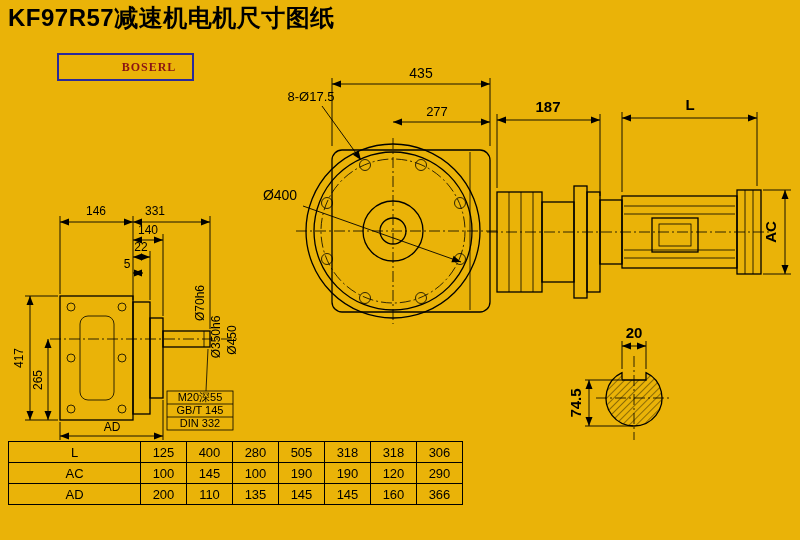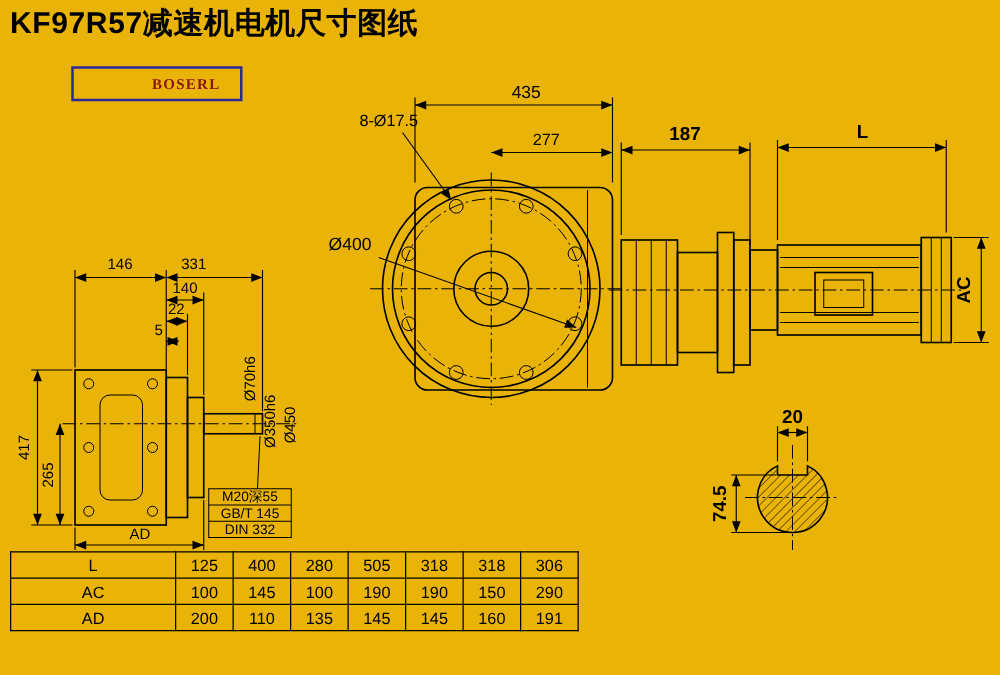--- a/index.html
+++ b/index.html
@@ -220,29 +220,29 @@
       <td>318</td>
       <td>306</td>
     </tr>
     <tr>
       <td>AC</td>
       <td>100</td>
       <td>145</td>
       <td>100</td>
       <td>190</td>
       <td>190</td>
-      <td>150</td>
+      <td>120</td>
       <td>290</td>
     </tr>
     <tr>
       <td>AD</td>
       <td>200</td>
       <td>110</td>
       <td>135</td>
       <td>145</td>
       <td>145</td>
       <td>160</td>
-      <td>191</td>
+      <td>366</td>
     </tr>
   </tbody>
     </table>
 
 </div>
 
 </body></html>

